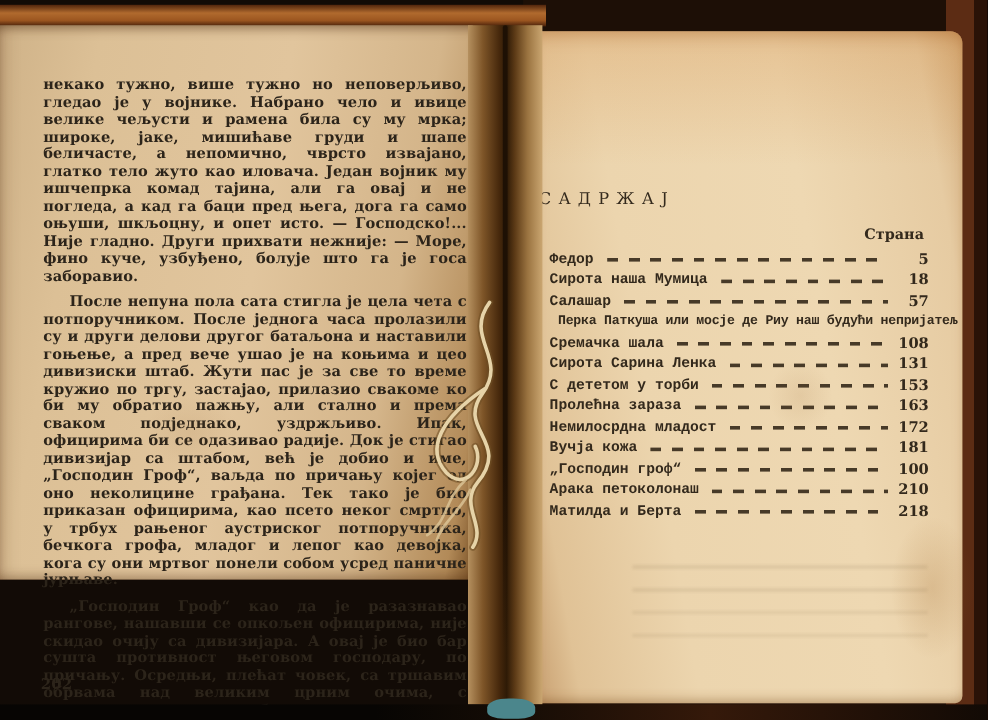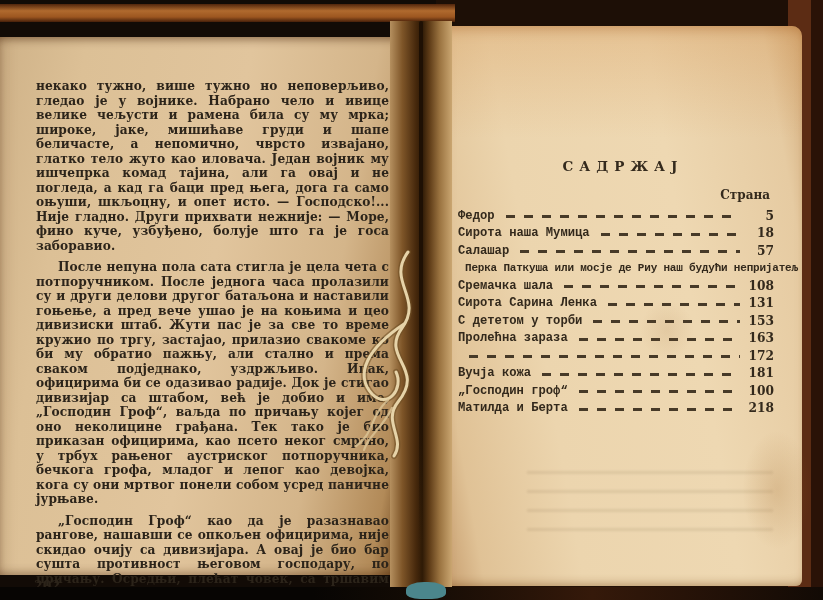--- a/index.html
+++ b/index.html
@@ -13,27 +13,27 @@
     z-index: 2; }
 
   
   .cover-right { position: absolute; left: 436px; top: 0; width: 387px; height: 600px;
     background:
       linear-gradient(to right, rgba(0,0,0,0) 0 91%, #5c2c14 91% 97%, #2a1207 97%),
       linear-gradient(to bottom, #1d0f06 0 5%, #170d06 5% 96%, #241106 96%);
     z-index: 1; }
 
   
-  .page-left { position: absolute; left: 0; top: 21px; width: 394px; height: 538px;
+  .page-left { position: absolute; left: 0; top: 21px; width: 394px; height: 462px;
     background: linear-gradient(100deg, #cfb288 0%, #dcc096 18%, #e1c59d 52%,
                 #d4b58a 78%, #b28a58 95%, #7c5429 100%);
     box-shadow: inset 0 8px 10px -6px rgba(70,35,10,.55),
                 inset 0 -8px 10px -6px rgba(70,35,10,.4),
                 inset 10px 0 16px -10px rgba(90,50,20,.35);
-    z-index: 3; margin-top: 16px; }
+    z-index: 3; }
 
   .text-block { position: absolute; left: 36px; top: 42px; width: 353px;
     color: #2c241a; font-size: 12.2px; line-height: 14.5px; font-weight: bold;
     text-align: justify; letter-spacing: 0.1px; }
   .text-block p { margin: 0 0 7px 0; }
   .text-block p.indent { text-indent: 22px; }
   .pagenum { position: absolute; left: 34px; top: 541px; font-size: 12.5px;
     font-weight: bold; color: #2c241a; }
 
   
@@ -50,22 +50,22 @@
     border-radius: 0 10px 6px 0;
     background: linear-gradient(260deg, #d4ad7c 0%, #e6cba2 9%, #eed8b2 35%,
                 #ecd5ae 70%, #e0c296 92%, #c9a172 100%);
     box-shadow: inset 0 10px 14px -8px rgba(150,80,25,.5),
                 inset 0 -8px 10px -6px rgba(120,70,25,.45);
     z-index: 3; }
   .page-right::before { content: ""; position: absolute; inset: 0;
     border-radius: inherit;
     background: linear-gradient(to bottom, rgba(205,130,55,.25), rgba(0,0,0,0) 20%); }
 
-  .toc-title { position: absolute; left: 14px; top: 132px; width: 320px;
-    text-align: center; font-size: 13.5px; font-weight: bold; letter-spacing: 6px;
+  .toc-title { position: absolute; left: 0; top: 132px; width: 320px;
+    font-size: 13.5px; font-weight: normal; letter-spacing: 6px;
     color: #342a1d; }
   .col-header { position: absolute; right: 32px; top: 162px; font-size: 12px;
     font-weight: bold; color: #342a1d; }
 
   .toc { position: absolute; left: 9px; top: 181px; width: 316px; }
   .toc-row { display: flex; align-items: center; height: 17.5px;
     font-size: 12.2px; font-weight: bold; color: #33291c; }
   .toc-row .t { white-space: nowrap; font-family: Liberation Mono, monospace; }
   .toc-row .n { min-width: 26px; text-align: right; }
   .leader { flex: 1; height: 2.6px; margin: 2px 8px 0 11px; min-width: 0;
@@ -167,32 +167,38 @@
         <span class="t">С дететом у торби</span>
         <span class="leader"></span>
         <span class="n">153</span>
       </div>
       <div class="toc-row">
         <span class="t">Пролећна зараза</span>
         <span class="leader"></span>
         <span class="n">163</span>
       </div>
       <div class="toc-row">
+        <span class="t">Немилосрдна младост</span>
         <span class="leader"></span>
         <span class="n">172</span>
       </div>
       <div class="toc-row">
         <span class="t">Вучја кожа</span>
         <span class="leader"></span>
         <span class="n">181</span>
       </div>
       <div class="toc-row">
         <span class="t">„Господин гроф“</span>
         <span class="leader"></span>
         <span class="n">100</span>
+      </div>
+      <div class="toc-row">
+        <span class="t">Арака петоколонаш</span>
+        <span class="leader"></span>
+        <span class="n">210</span>
       </div>
       <div class="toc-row">
         <span class="t">Матилда и Берта</span>
         <span class="leader"></span>
         <span class="n">218</span>
       </div>
     </div>
 
     <div class="ghost"></div>
   </div>

